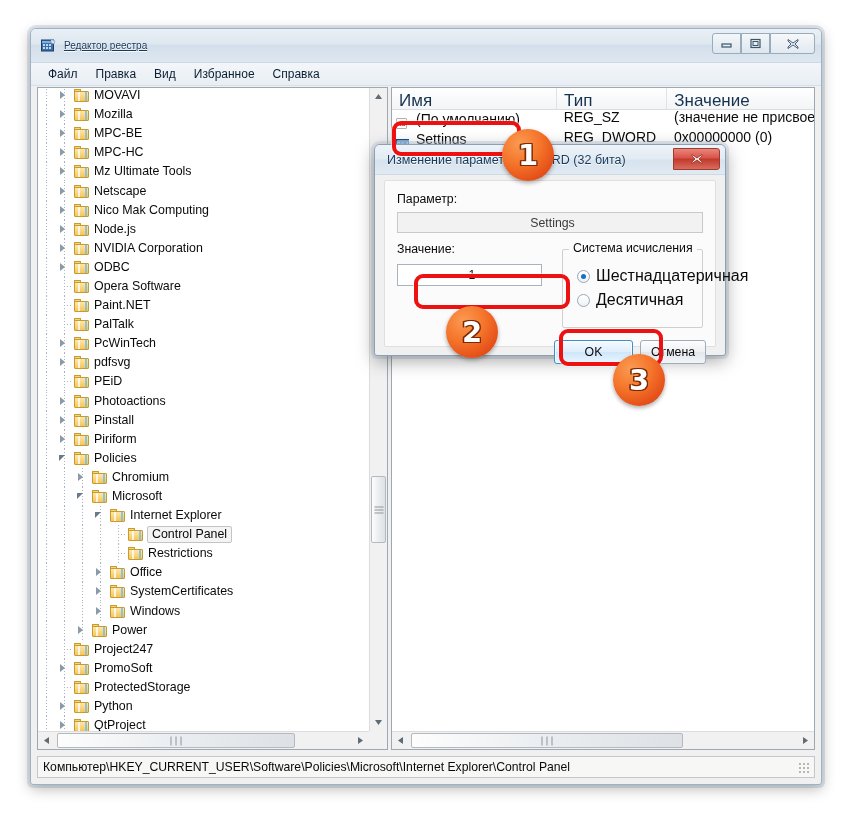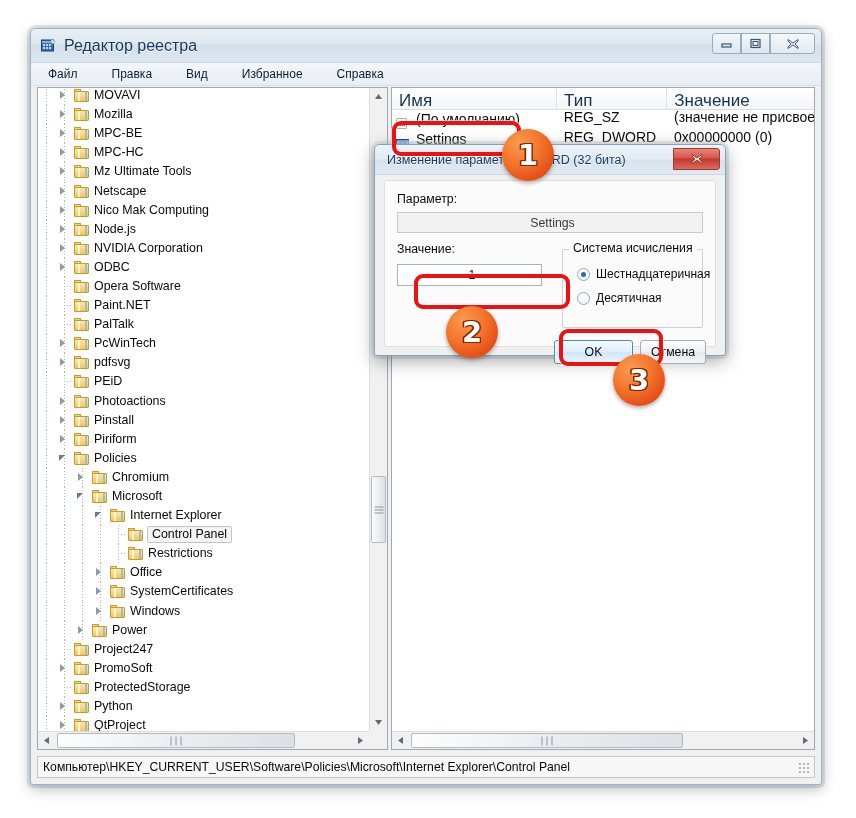--- a/index.html
+++ b/index.html
@@ -23,43 +23,44 @@
     height:33px;
     background:linear-gradient(to bottom,#e9eff5 0%,#dfe8f0 45%,#d3dfea 50%,#dde7f1 100%);
     border-radius:5px 5px 0 0;
     display:flex;align-items:center;
     padding:0 4px 0 9px;
     position:relative;
     border-bottom:1px solid #cfd9e3;
   }
   #app-icon{width:17px;height:17px;position:relative;flex:0 0 auto;margin-right:7px;}
   #title-text{
-    font-size:16px;color:#17385a;white-space:nowrap;
+    font-size:10px;color:#17385a;white-space:nowrap;
     text-shadow:0 1px 0 rgba(255,255,255,.85);
+    text-decoration:underline;
   }
   #winbtns{position:absolute;right:6px;top:4px;display:flex;gap:0;}
   .wb{
     width:29px;height:21px;
     background:linear-gradient(to bottom,#f3f7fa,#dde6ee);
     border:1px solid #9aabbc;
     display:flex;align-items:center;justify-content:center;
     box-sizing:border-box;
   }
   .wb:first-child{border-radius:3px 0 0 3px;}
   .wb.close{
     width:45px;border-radius:0 3px 3px 0;
     background:linear-gradient(to bottom,#f6f8fa,#e2e9f0);
   }
   .wb svg{display:block;}
   
   #menubar{
     height:22px;
     background:linear-gradient(to bottom,#f3f6f9,#e8eef4);
     display:flex;align-items:center;
-    padding-left:8px;gap:16px;
+    padding-left:8px;gap:0;
     border-bottom:1px solid #d7dfe7;
   }
   .menu-item{
     font-size:12px;color:#0b1f33;padding:2px 9px;white-space:nowrap;
   }
   
   #panes{
     position:absolute;left:6px;top:58px;right:6px;bottom:34px;
     display:flex;gap:3px;
   }
@@ -232,21 +233,21 @@
   .radio{position:absolute;display:flex;align-items:center;}
   .rdot{
     width:13px;height:13px;border-radius:50%;
     background:linear-gradient(to bottom,#ffffff,#eef2f5);
     border:1px solid #9aa7b3;box-sizing:border-box;position:relative;margin-right:6px;
   }
   .rdot.on:after{
     content:"";position:absolute;left:3px;top:3px;width:5px;height:5px;border-radius:50%;
     background:#1a6fc4;
   }
-  .radio span{font-size:12px;color:#0a0a0a;}
+  .radio span{font-size:16px;color:#0a0a0a;}
   .dbtn{
     position:absolute;height:24px;
     background:linear-gradient(to bottom,#fcfdfe,#eef1f4 48%,#e3e8ed 52%,#f2f5f8);
     border:1px solid #9fadba;border-radius:3px;box-sizing:border-box;
     font-size:12.3px;color:#0a0a0a;display:flex;align-items:center;justify-content:center;
   }
   .dbtn.def{
     border-color:#3c8fd0;
     background:linear-gradient(to bottom,#f5fbff,#dfeefc 48%,#cfe6fa 52%,#eaf6ff);
     box-shadow:inset 0 0 0 1px rgba(255,255,255,.8);

